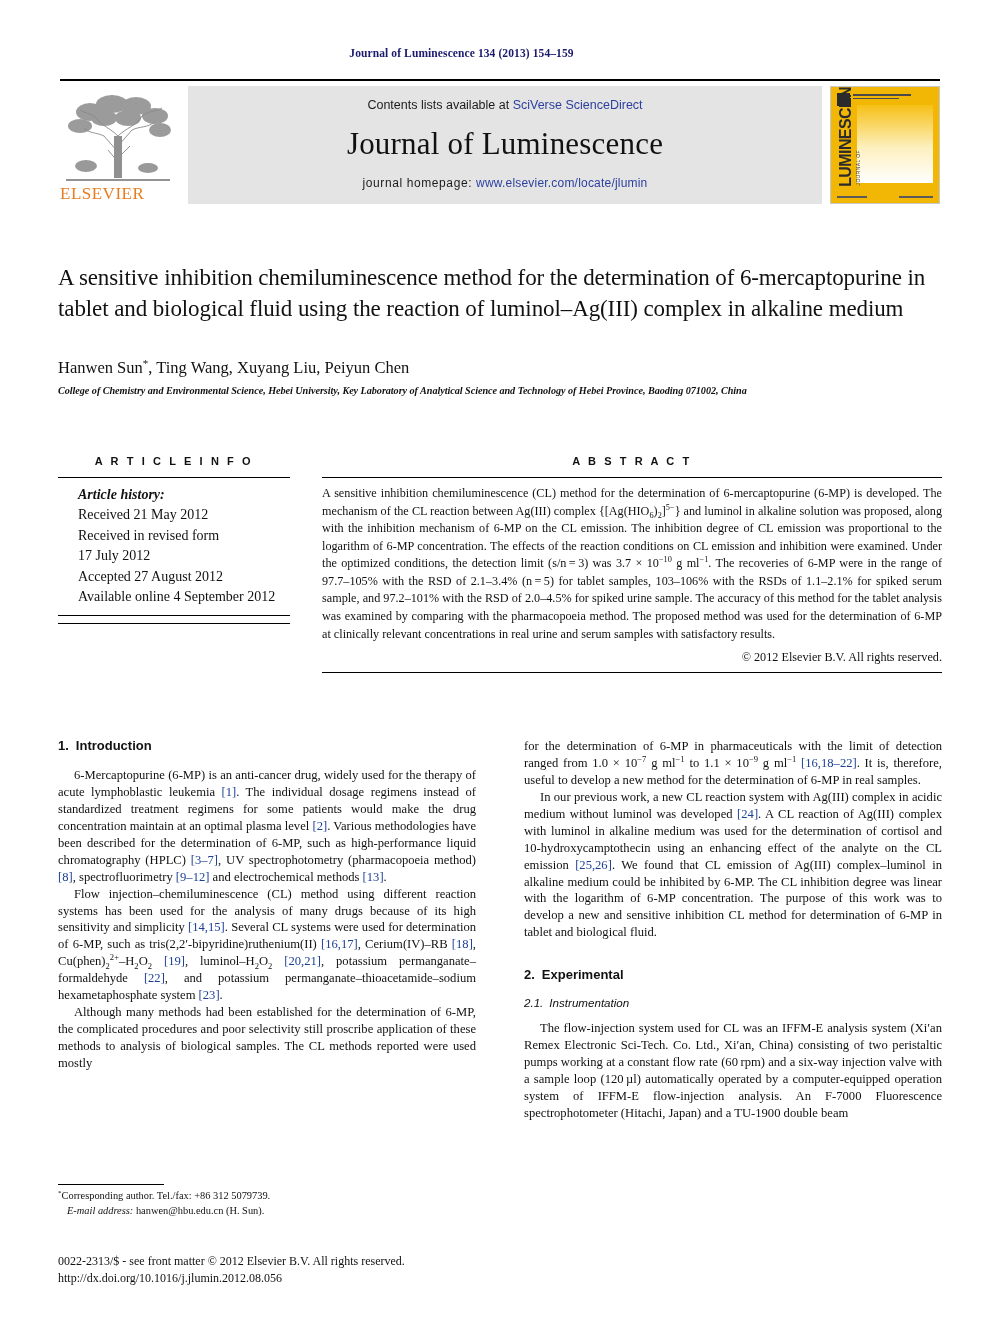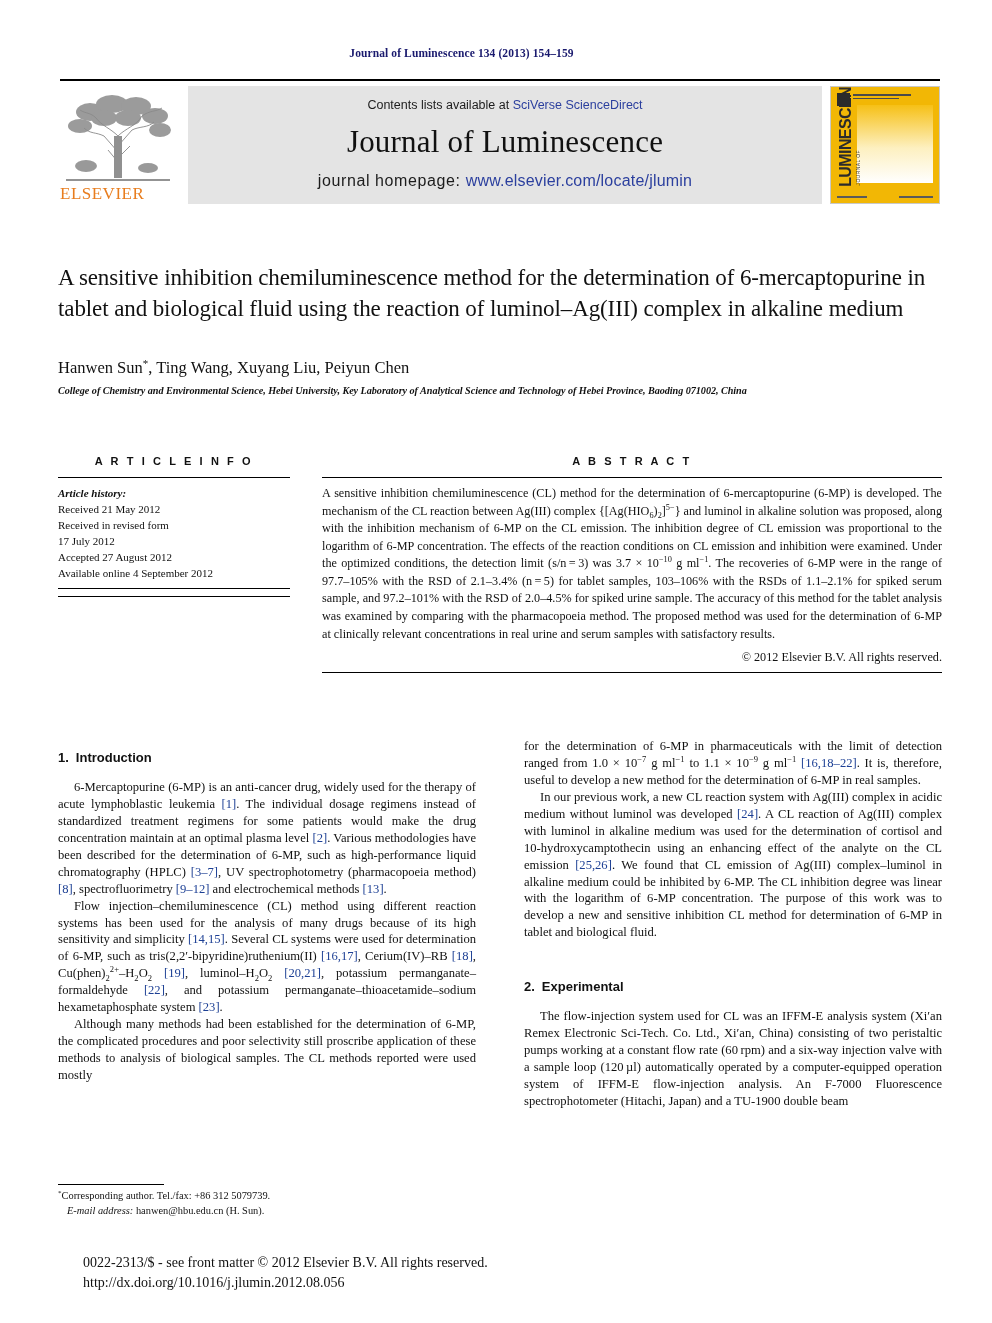--- a/index.html
+++ b/index.html
@@ -90,21 +90,21 @@
   .contents-line .sd-link { color: #2b3f9e; }
   .journal-title-big {
     font-family: "Liberation Serif", serif;
     font-size: 31px;
     color: #111;
     letter-spacing: 0.2px;
     text-align: right;
   }
   .homepage-line {
     font-family: "Liberation Sans", sans-serif;
-    font-size: 16px;
+    font-size: 12px;
     color: #1c1c1c;
     letter-spacing: 0.6px;
   }
   .homepage-line .url { color: #2b3f9e; letter-spacing:0.2px; }
 
   .cover-thumb {
     flex: 0 0 108px;
     width: 108px;
     position: relative;
     background: #f2b705;
@@ -215,23 +215,24 @@
     font-weight: bold;
     letter-spacing: 2.6px;
     color: #111;
     margin-bottom: 10px;
     text-align: center;
   }
   .hr-thin { border-top: 1px solid #000; margin: 0 0 7px 0; }
   .hr-thin-b { border-top: 1px solid #000; margin: 7px 0 7px 0; }
 
   .info-body {
-    font-size: 11px;
+    font-size: 14px;
     line-height: 1.46;
     color: #111;
+    margin-left: 20px;
   }
   .info-body .lbl { font-style: italic; font-weight: bold; }
 
   .abstract-body {
     font-size: 12.2px;
     line-height: 1.44;
     text-align: justify;
     color: #111;
   }
   .copyright-line {
@@ -250,21 +251,21 @@
     display: flex;
   }
   .bcol { width: 418px; flex: 0 0 418px; position: relative; }
   .bgap { flex: 1 1 auto; }
 
   .h1 {
     font-family: "Liberation Sans", sans-serif;
     font-size: 13px;
     font-weight: bold;
     color: #111;
-    margin: 12px 0 14px 0;
+    margin: 0 0 14px 0;
   }
   .h1 .num { margin-right: 7px; }
   .h2 {
     font-family: "Liberation Sans", sans-serif;
     font-size: 11.6px;
     font-style: italic;
     color: #111;
     margin: 0 0 11px 0;
   }
   .h2 .num { margin-right: 6px; font-style: italic; }
@@ -297,24 +298,23 @@
     margin-bottom: 4px;
   }
   .footnote .em { font-style: italic; }
   .footnote .indent { padding-left: 9px; }
 
   .bottom-meta {
     position: absolute;
     top: 1253px;
     left: 58px;
     width: 560px;
-    font-size: 14px;
+    font-size: 12px;
     line-height: 1.45;
     color: #111;
-    margin-left: 25px;
   }
   sup { font-size: 0.68em; vertical-align: super; line-height: 0; }
   sub { font-size: 0.68em; vertical-align: sub; line-height: 0; }
   .nobr { white-space: nowrap; }
 </style>
 </head>
 <body>
 
 <div class="page">
 
@@ -439,20 +439,23 @@
       <p class="para cont"><span>for the determination of 6-MP in pharmaceuticals with the limit of detection ranged from 1.0 × 10</span><sup>−7</sup><span> g ml</span><sup>−1</sup><span> to 1.1 × 10</span><sup>−9</sup><span> g ml</span><sup>−1</sup><span> </span><span class="ref">[16,18–22]</span><span>. It is, therefore, useful to develop a new method for the determination of 6-MP in real samples.</span></p>
 
       <p class="para"><span>In our previous work, a new CL reaction system with Ag(III) complex in acidic medium without luminol was developed </span><span class="ref">[24]</span><span>. A CL reaction of Ag(III) complex with luminol in alkaline medium was used for the determination of cortisol and 10-hydroxycamptothecin using an enhancing effect of the analyte on the CL emission </span><span class="ref">[25,26]</span><span>. We found that CL emission of Ag(III) complex–luminol in alkaline medium could be inhibited by 6-MP. The CL inhibition degree was linear with the logarithm of 6-MP concentration. The purpose of this work was to develop a new and sensitive inhibition CL method for determination of 6-MP in tablet and biological fluid.</span></p>
 
       <div class="spacer-lg"></div>
 
       <div class="h1">
         <span class="num">2.</span><span>Experimental</span>
       </div>
 
+      <div class="h2">
+        <span class="num">2.1.</span><span>Instrumentation</span>
+      </div>
 
       <p class="para">The flow-injection system used for CL was an IFFM-E analysis system (Xi′an Remex Electronic Sci-Tech. Co. Ltd., Xi′an, China) consisting of two peristaltic pumps working at a constant flow rate (60 rpm) and a six-way injection valve with a sample loop (120 µl) automatically operated by a computer-equipped operation system of IFFM-E flow-injection analysis. An F-7000 Fluorescence spectrophotometer (Hitachi, Japan) and a TU-1900 double beam</p>
     </div>
 
   </div>
 
   <div class="footnote">
     <div class="footnote-rule"></div>
     <div><sup>*</sup><span>Corresponding author. Tel./fax: +86 312 5079739.</span></div>
     <div class="indent"><span class="em">E-mail address:</span><span> hanwen@hbu.edu.cn (H. Sun).</span></div>

